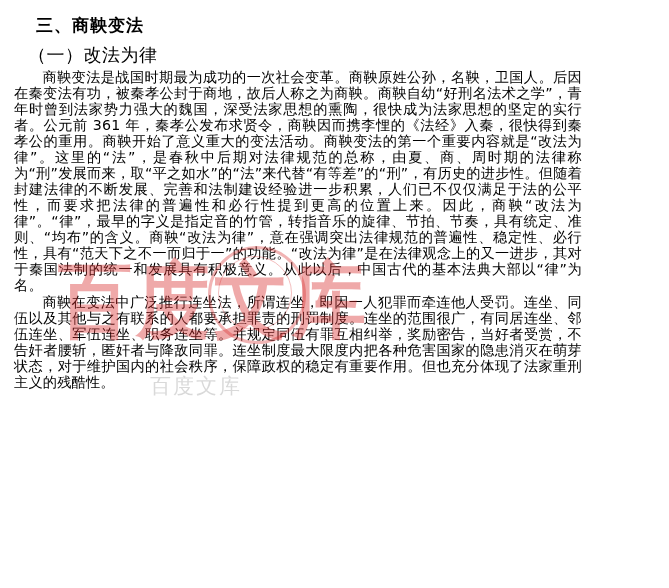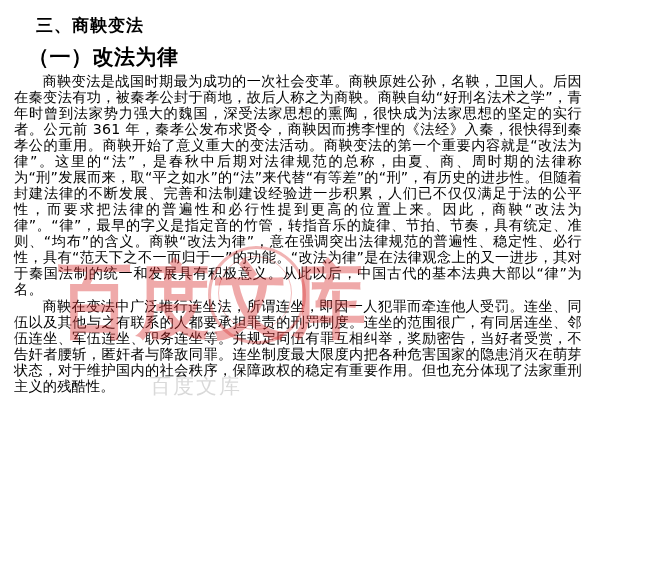--- a/index.html
+++ b/index.html
@@ -22,22 +22,22 @@
     box-sizing: border-box;
     padding: 10px 14px 0 14px;
   }
   .doc-title {
     font-size: 17px;
     font-weight: bold;
     letter-spacing: 1px;
     margin: 4px 0 6px 22px;
   }
   .section-head {
-    font-size: 21px;
-    font-weight: bold;
+    font-size: 18px;
+    font-weight: normal;
     margin: 3px 0 2px 14px;
     letter-spacing: 0.5px;
   }
   .para {
     font-size: 14.2px;
     line-height: 16px;
     text-align: justify;
     text-justify: inter-ideograph;
     text-indent: 2em;
     margin: 0 0 1px 0;

